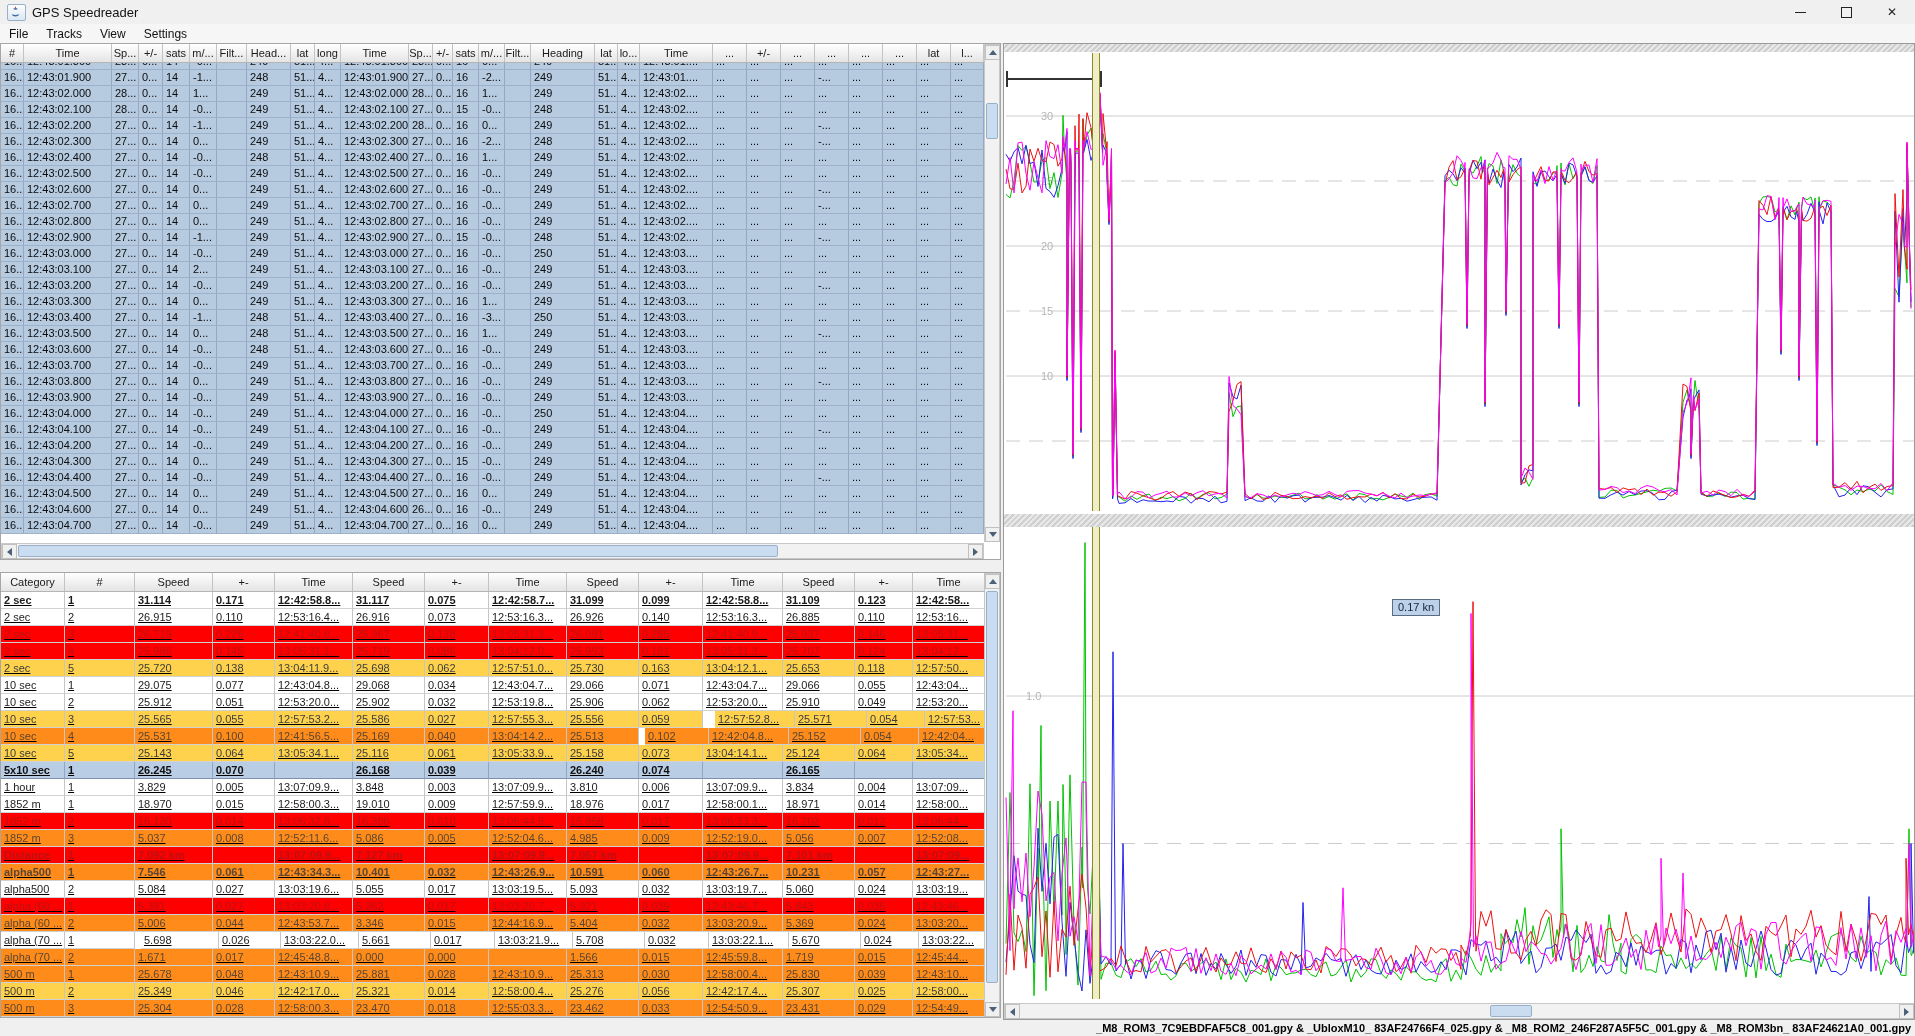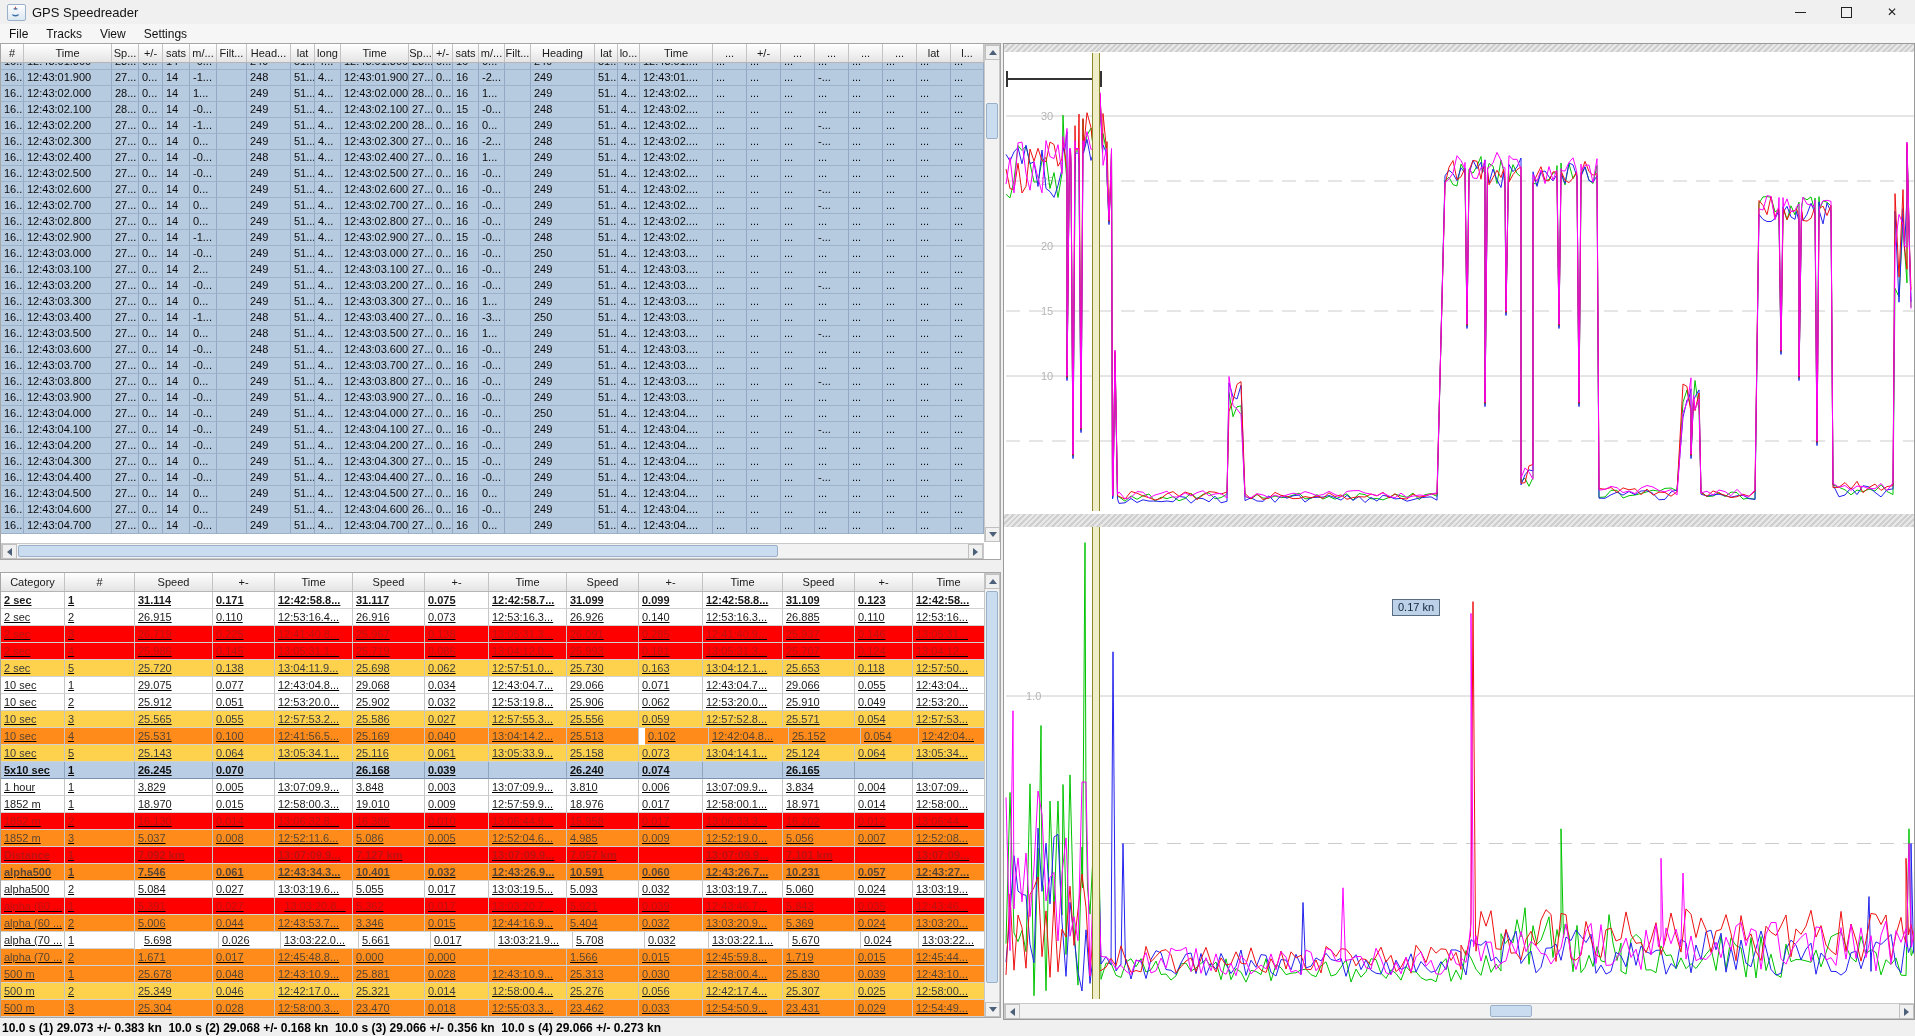--- a/index.html
+++ b/index.html
@@ -1181,21 +1181,21 @@
         <div class="td" style="width: 64px;">10 sec</div>
         <div class="td" style="width: 70px;">3</div>
         <div class="td" style="width: 78px;">25.565</div>
         <div class="td" style="width: 62px;">0.055</div>
         <div class="td" style="width: 78px;">12:57:53.2...</div>
         <div class="td" style="width: 72px;">25.586</div>
         <div class="td" style="width: 64px;">0.027</div>
         <div class="td" style="width: 78px;">12:57:55.3...</div>
         <div class="td" style="width: 72px;">25.556</div>
         <div class="td" style="width: 64px;">0.059</div>
-        <div class="td" style="width: 80px;">12:57:52.8...</div>
+        <div class="td" style="width: 80px; margin-left: 12px;">12:57:52.8...</div>
         <div class="td" style="width: 72px;">25.571</div>
         <div class="td" style="width: 58px;">0.054</div>
         <div class="td" style="width: 72px;">12:57:53...</div>
       </div>
       <div class="trow resrow res-orange">
         <div class="td" style="width: 64px;">10 sec</div>
         <div class="td" style="width: 70px;">4</div>
         <div class="td" style="width: 78px;">25.531</div>
         <div class="td" style="width: 62px;">0.100</div>
         <div class="td" style="width: 78px;">12:41:56.5...</div>
@@ -1351,21 +1351,21 @@
         <div class="td" style="width: 80px;">13:03:19.7...</div>
         <div class="td" style="width: 72px;">5.060</div>
         <div class="td" style="width: 58px;">0.024</div>
         <div class="td" style="width: 72px;">13:03:19...</div>
       </div>
       <div class="trow resrow res-red">
         <div class="td" style="width: 64px;">alpha (60 ...</div>
         <div class="td" style="width: 70px;">1</div>
         <div class="td" style="width: 78px;">5.391</div>
         <div class="td" style="width: 62px;">0.027</div>
-        <div class="td" style="width: 78px; text-align: center;">13:03:20.8...</div>
+        <div class="td" style="width: 78px;">13:03:20.8...</div>
         <div class="td" style="width: 72px;">5.362</div>
         <div class="td" style="width: 64px;">0.017</div>
         <div class="td" style="width: 78px;">13:03:20.7...</div>
         <div class="td" style="width: 72px;">5.921</div>
         <div class="td" style="width: 64px;">0.039</div>
         <div class="td" style="width: 80px;">12:43:46.7...</div>
         <div class="td" style="width: 72px;">5.843</div>
         <div class="td" style="width: 58px;">0.035</div>
         <div class="td" style="width: 72px;">12:43:46...</div>
       </div>
@@ -1538,14 +1538,14 @@
       </div>
   </div>
 </div>
 
 <div class="cursorband" style="left:1092px;top:53px;height:458px;"></div>
 <div class="cursorband" style="left:1092px;top:527px;height:472px;"></div>
 
 <div class="tooltip" style="left:1392px;top:599px;">0.17 kn</div>
 
 <div class="statusbar">
-  <span class="status-left">10.0 s (1) 29.073 +/- 0.383 kn  10.0 s (2) 29.068 +/- 0.168 kn  10.0 s (3) 29.066 +/- 0.356 kn  10.0 s (4) 29.066 +/- 0.273 kn</span>
+  <span class="status-right">_M8_ROM3_7C9EBDFAF5C8_001.gpy &amp; _UbloxM10_ 83AF24766F4_025.gpy &amp; _M8_ROM2_246F287A5F5C_001.gpy &amp; _M8_ROM3bn_ 83AF24621A0_001.gpy</span>
 </div>
 
 </body></html>

